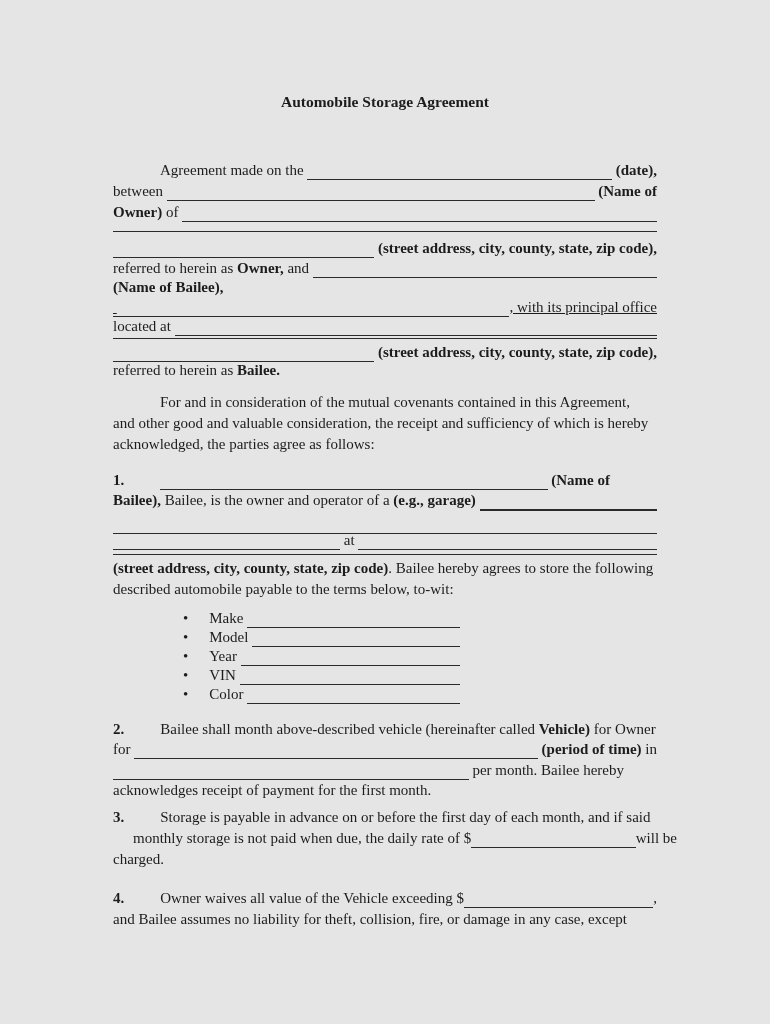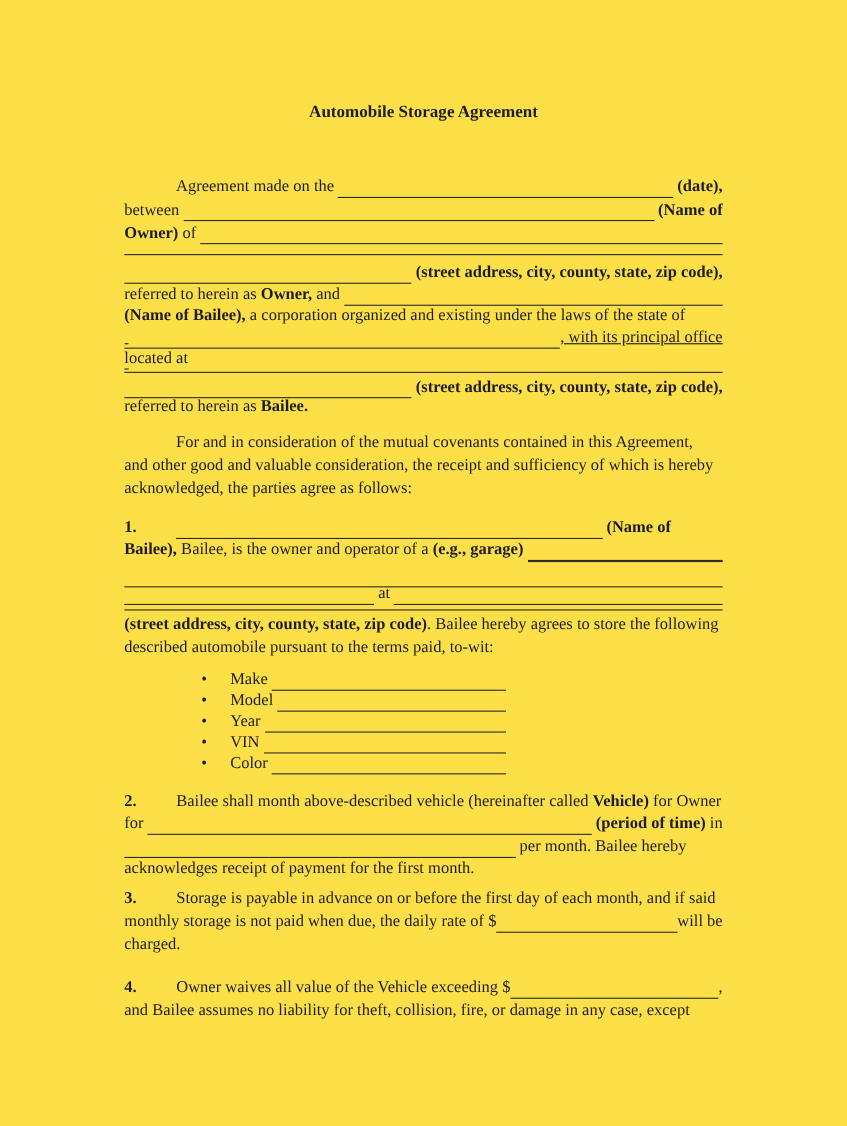--- a/index.html
+++ b/index.html
@@ -1,19 +1,19 @@
 <!DOCTYPE html>
 <html><head>
 <meta charset="utf-8">
 <style>
   html,body{margin:0;padding:0;background:#ffffff;}
   .page{
     position:relative;
     width:770px;height:1024px;
-    background:#fde047;
+    background:#e5e5e5;
     font-family:"Liberation Serif","DejaVu Serif",serif;
     font-size:15px;
     color:#1c1c1c;
     overflow:hidden;
   }
   .title{
     position:absolute;
     left:113px;top:93px;width:544px;
     margin:0;
     font-size:15.5px;
@@ -53,44 +53,44 @@
 
 <div class="page">
   <h1 class="title">Automobile Storage Agreement</h1>
   <div id="lines">
       <div class="ln" style="top: 162px;"><span class="spc" style="width: 47px;"></span><span class="seg">Agreement made on the </span><span class="bl fill">&nbsp;</span><span class="seg b i"> (date),</span></div>
       <div class="ln" style="top: 183px;"><span class="seg">between </span><span class="bl fill">&nbsp;</span><span class="seg b i"> (Name of</span></div>
       <div class="ln" style="top: 204px;"><span class="seg b i">Owner)</span><span class="seg"> of </span><span class="bl fill">&nbsp;</span></div>
       <div class="rule" style="top: 231px;"></div>
       <div class="ln" style="top: 240px;"><span class="bl fill">&nbsp;</span><span class="seg b i"> (street address, city, county, state, zip code),</span></div>
       <div class="ln" style="top: 260px;"><span class="seg">referred to herein as </span><span class="seg b i">Owner,</span><span class="seg"> and </span><span class="bl fill">&nbsp;</span></div>
-      <div class="ln" style="top: 279px;"><span class="seg b i">(Name of Bailee),</span><span class="seg"> a corporation organized and existing under the laws of the state of</span></div>
+      <div class="ln" style="top: 279px;"><span class="seg b i">(Name of Bailee),</span></div>
       <div class="ln" style="top: 299px; text-decoration: underline;"><span class="bl fill">&nbsp;</span><span class="seg">, with its principal office</span></div>
-      <div class="ln" style="top: 318px; flex-direction: column;"><span class="seg">located at </span><span class="bl fill">&nbsp;</span></div>
+      <div class="ln" style="top: 318px;"><span class="seg">located at </span><span class="bl fill">&nbsp;</span></div>
       <div class="rule" style="top: 338px;"></div>
       <div class="ln" style="top: 344px;"><span class="bl fill">&nbsp;</span><span class="seg b i"> (street address, city, county, state, zip code),</span></div>
       <div class="ln" style="top: 362px;"><span class="seg">referred to herein as </span><span class="seg b i">Bailee.</span></div>
       <div class="ln" style="top: 394px;"><span class="spc" style="width: 47px;"></span><span class="seg">For and in consideration of the mutual covenants contained in this Agreement,</span></div>
       <div class="ln" style="top: 415px;"><span class="seg">and other good and valuable consideration, the receipt and sufficiency of which is hereby</span></div>
       <div class="ln" style="top: 436px;"><span class="seg">acknowledged, the parties agree as follows:</span></div>
       <div class="ln" style="top: 472px;"><span class="seg b">1.</span><span class="spc" style="width: 36px;"></span><span class="bl fill">&nbsp;</span><span class="seg b i"> (Name of</span><span class="spc" style="width: 47px;"></span></div>
       <div class="ln" style="top: 492px;"><span class="seg b i">Bailee),</span><span class="seg"> </span><span class="seg i">Bailee,</span><span class="seg"> is the owner and operator of a </span><span class="seg b i">(e.g., garage)</span><span class="seg"> </span><span class="bl fill thick">&nbsp;</span></div>
       <div class="ln" style="top: 532px;"><span class="bl" style="width: 227px;">&nbsp;</span><span class="seg"> at </span><span class="bl fill">&nbsp;</span></div>
       <div class="rule" style="top: 533px;"></div>
       <div class="rule" style="top: 554px;"></div>
       <div class="ln" style="top: 560px;"><span class="seg b i">(street address, city, county, state, zip code)</span><span class="seg">. </span><span class="seg i">Bailee</span><span class="seg"> hereby agrees to store the following</span></div>
-      <div class="ln" style="top: 581px;"><span class="seg">described automobile pursuant to the terms paid, to-wit:</span></div>
+      <div class="ln" style="top: 581px;"><span class="seg">described automobile payable to the terms below, to-wit:</span></div>
       <div class="ln" style="top: 610px; width: 347px;"><span class="spc" style="width: 70px;"></span><span class="seg bullet">•</span><span class="spc" style="width: 21px;"></span><span class="seg">Make </span><span class="bl fill">&nbsp;</span></div>
       <div class="ln" style="top: 629px; width: 347px;"><span class="spc" style="width: 70px;"></span><span class="seg bullet">•</span><span class="spc" style="width: 21px;"></span><span class="seg">Model </span><span class="bl fill">&nbsp;</span></div>
       <div class="ln" style="top: 648px; width: 347px;"><span class="spc" style="width: 70px;"></span><span class="seg bullet">•</span><span class="spc" style="width: 21px;"></span><span class="seg">Year </span><span class="bl fill">&nbsp;</span></div>
       <div class="ln" style="top: 667px; width: 347px;"><span class="spc" style="width: 70px;"></span><span class="seg bullet">•</span><span class="spc" style="width: 21px;"></span><span class="seg">VIN </span><span class="bl fill">&nbsp;</span></div>
       <div class="ln" style="top: 686px; width: 347px;"><span class="spc" style="width: 70px;"></span><span class="seg bullet">•</span><span class="spc" style="width: 21px;"></span><span class="seg">Color </span><span class="bl fill">&nbsp;</span></div>
       <div class="ln" style="top: 721px;"><span class="seg b">2.</span><span class="spc" style="width: 36px;"></span><span class="seg i">Bailee</span><span class="seg"> shall month above-described vehicle (hereinafter called </span><span class="seg b i">Vehicle)</span><span class="seg"> for </span><span class="seg i">Owner</span></div>
       <div class="ln" style="top: 741px;"><span class="seg">for </span><span class="bl fill">&nbsp;</span><span class="seg b i"> (period of time)</span><span class="seg"> in</span></div>
       <div class="ln" style="top: 762px;"><span class="bl fill">&nbsp;</span><span class="seg"> per month. Bailee hereby</span><span class="spc" style="width: 33px;"></span></div>
       <div class="ln" style="top: 782px;"><span class="seg">acknowledges receipt of payment for the first month.</span></div>
       <div class="ln" style="top: 809px;"><span class="seg b">3.</span><span class="spc" style="width: 36px;"></span><span class="seg">Storage is payable in advance on or before the first day of each month, and if said</span></div>
-      <div class="ln" style="top: 830px;"><span class="seg">monthly storage is not paid when due, the daily rate of $</span><span class="bl fill">&nbsp;</span><span class="seg">will be</span></div>
+      <div class="ln" style="top: 830px; margin-left: 20px;"><span class="seg">monthly storage is not paid when due, the daily rate of $</span><span class="bl fill">&nbsp;</span><span class="seg">will be</span></div>
       <div class="ln" style="top: 851px;"><span class="seg">charged.</span></div>
       <div class="ln" style="top: 890px;"><span class="seg b">4.</span><span class="spc" style="width: 36px;"></span><span class="seg i">Owner</span><span class="seg"> waives all value of the Vehicle exceeding $</span><span class="bl fill">&nbsp;</span><span class="seg">,</span></div>
       <div class="ln" style="top: 911px;"><span class="seg">and </span><span class="seg i">Bailee</span><span class="seg"> assumes no liability for theft, collision, fire, or damage in any case, except</span></div>
     </div>
 </div>
 
 </body></html>

